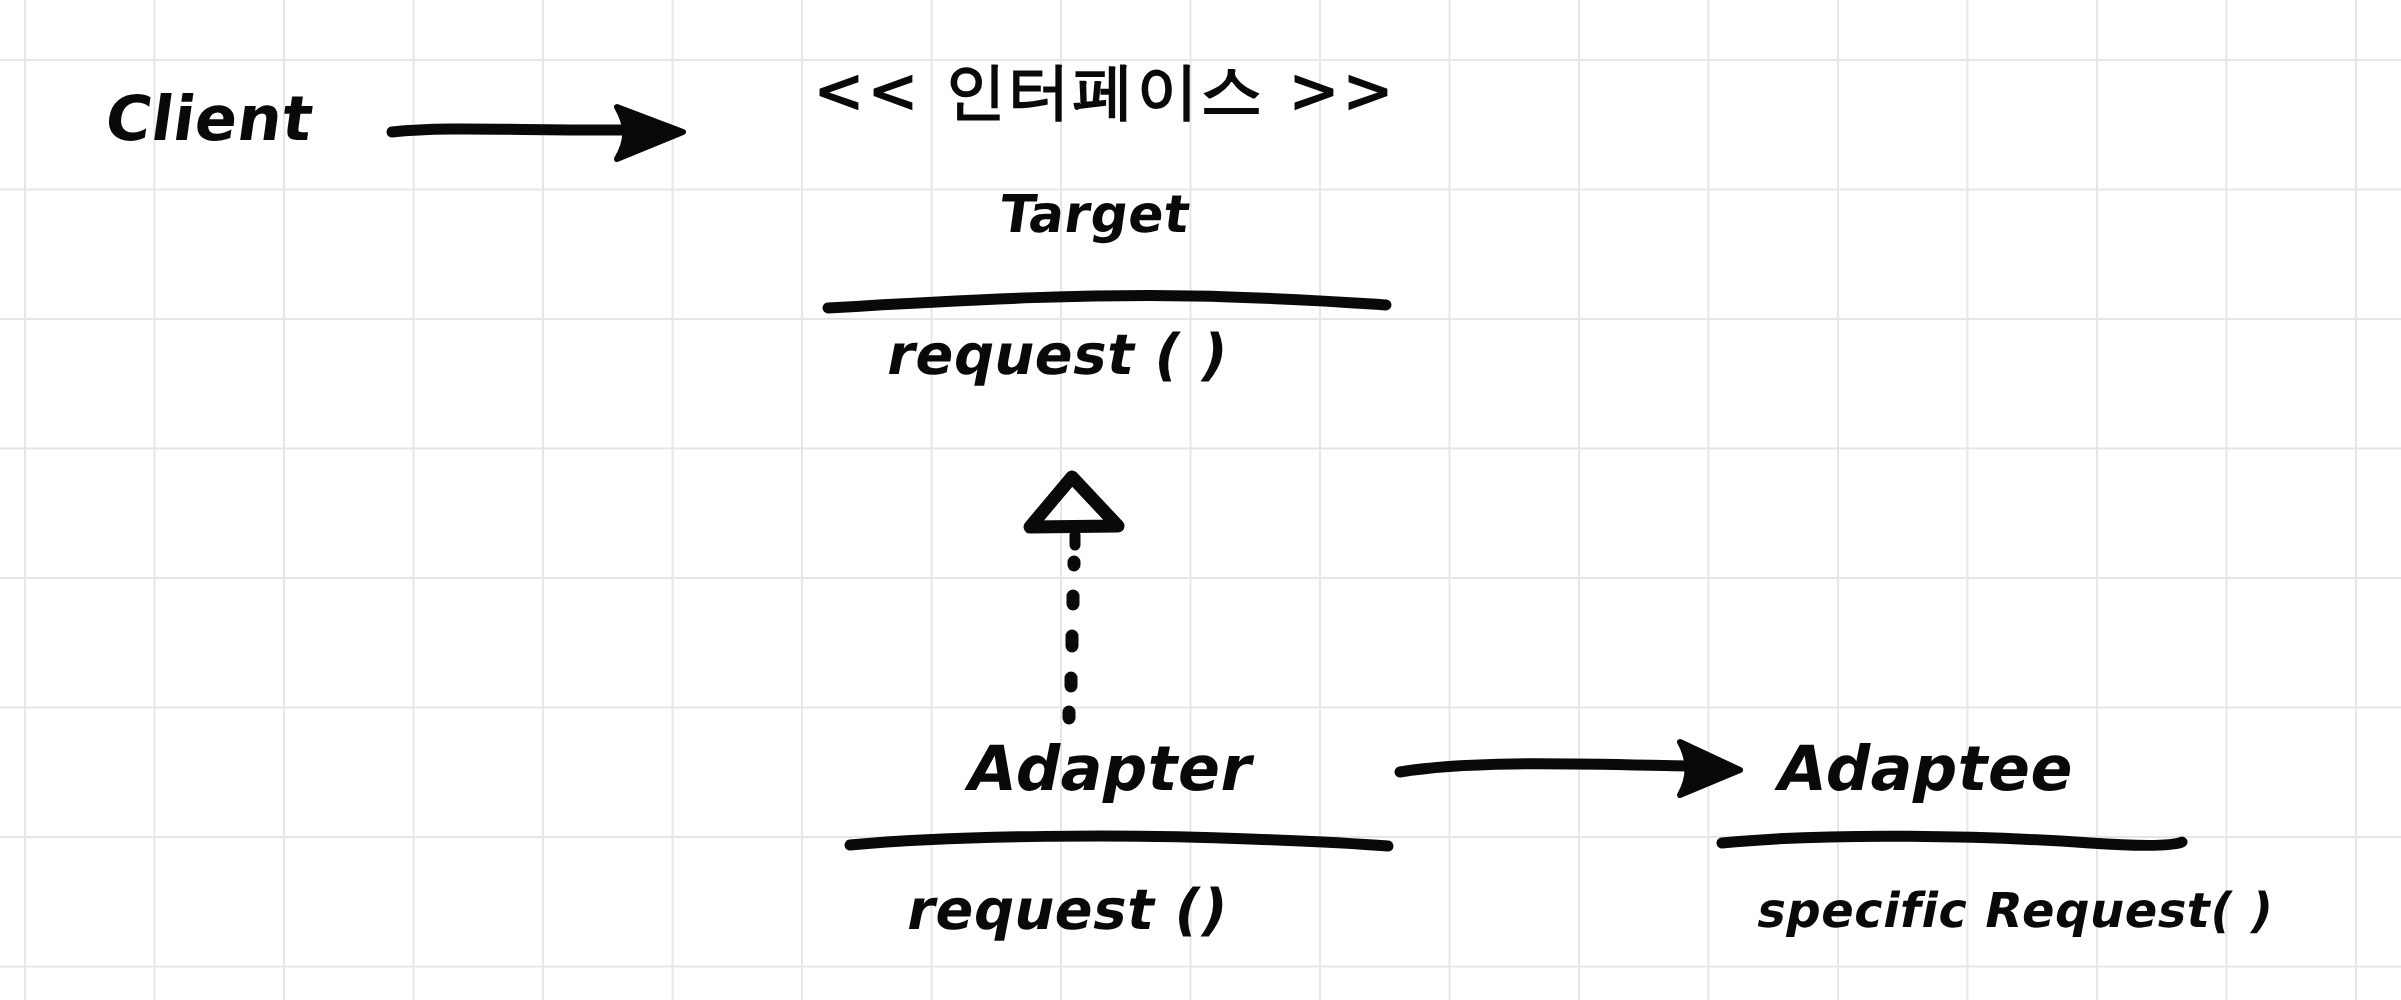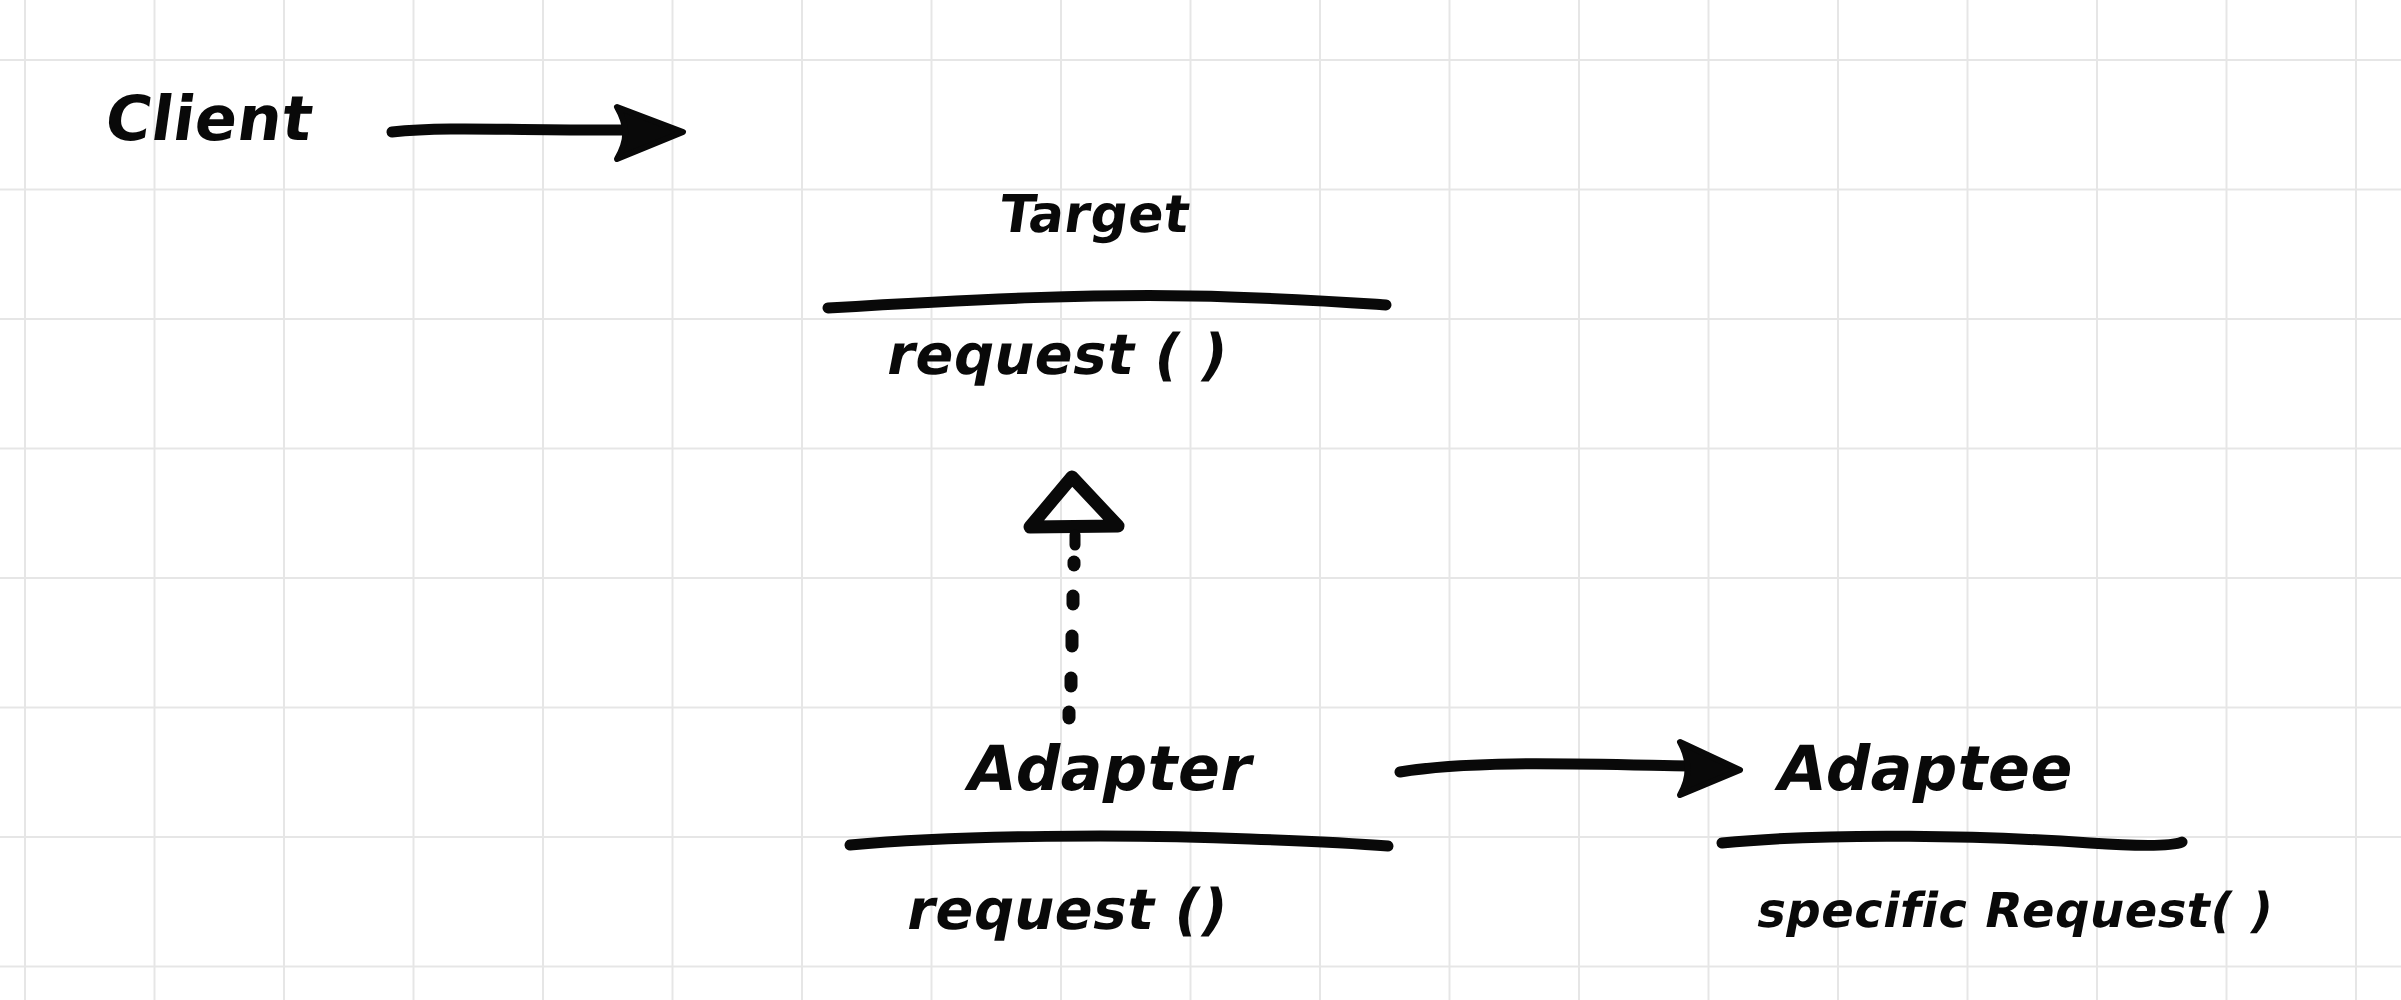--- a/index.html
+++ b/index.html
@@ -77,20 +77,21 @@
     <g>
       <path d="M 1400 772 C 1470 760, 1580 764, 1690 766" stroke="#090909" stroke-width="11" fill="none" stroke-linecap="round"></path>
       <path d="M 1680 742 L 1740 770 L 1680 795 C 1690 778, 1690 760, 1680 742 Z" fill="#090909" stroke="#090909" stroke-width="6" stroke-linejoin="round"></path>
     </g>
 
     <path d="M 1722 843 C 1830 832, 1990 836, 2090 843 C 2150 847, 2175 845, 2182 842" stroke="#090909" stroke-width="11" fill="none" stroke-linecap="round"></path>
   </svg>
 
   <div class="hand-text skew" style="left:106px; top:88px; font-size:62px;">Client</div>
 
+  <div class="hand-text" style="left:813px; top:60px; font-size:62px; letter-spacing:2px;">&lt;&lt; 인터페이스 &gt;&gt;</div>
 
   <div class="hand-text skew" style="left:1000px; top:188px; font-size:52px;">Target</div>
 
   <div class="hand-text skew2" style="left:888px; top:327px; font-size:56px;">request ( )</div>
 
   <div class="hand-text skew2" style="left:968px; top:738px; font-size:62px;">Adapter</div>
 
   <div class="hand-text skew2" style="left:908px; top:882px; font-size:56px;">request ()</div>
 
   <div class="hand-text skew2" style="left:1778px; top:738px; font-size:62px;">Adaptee</div>

